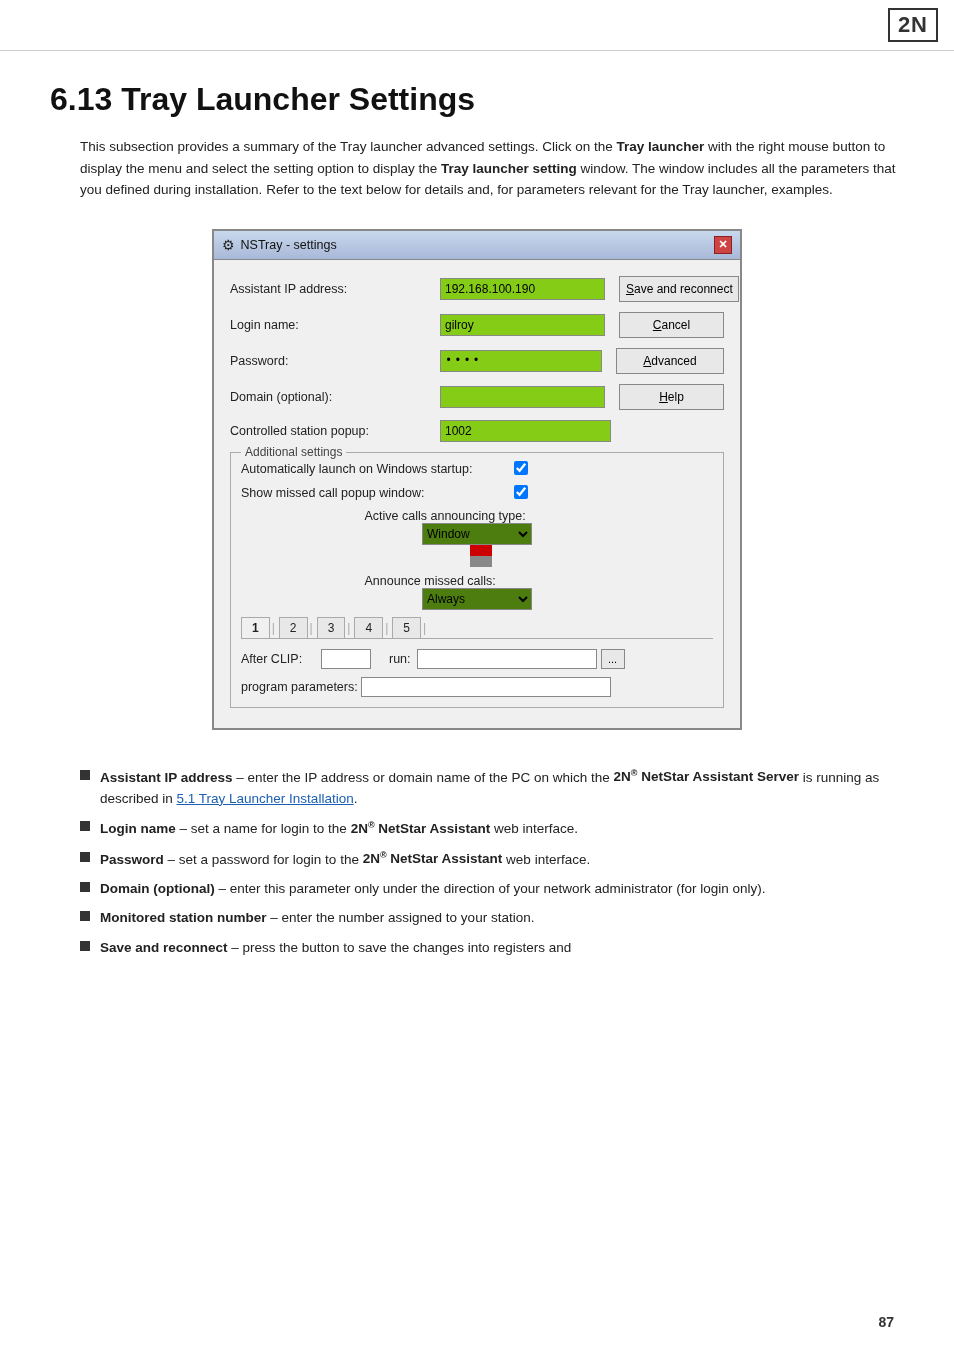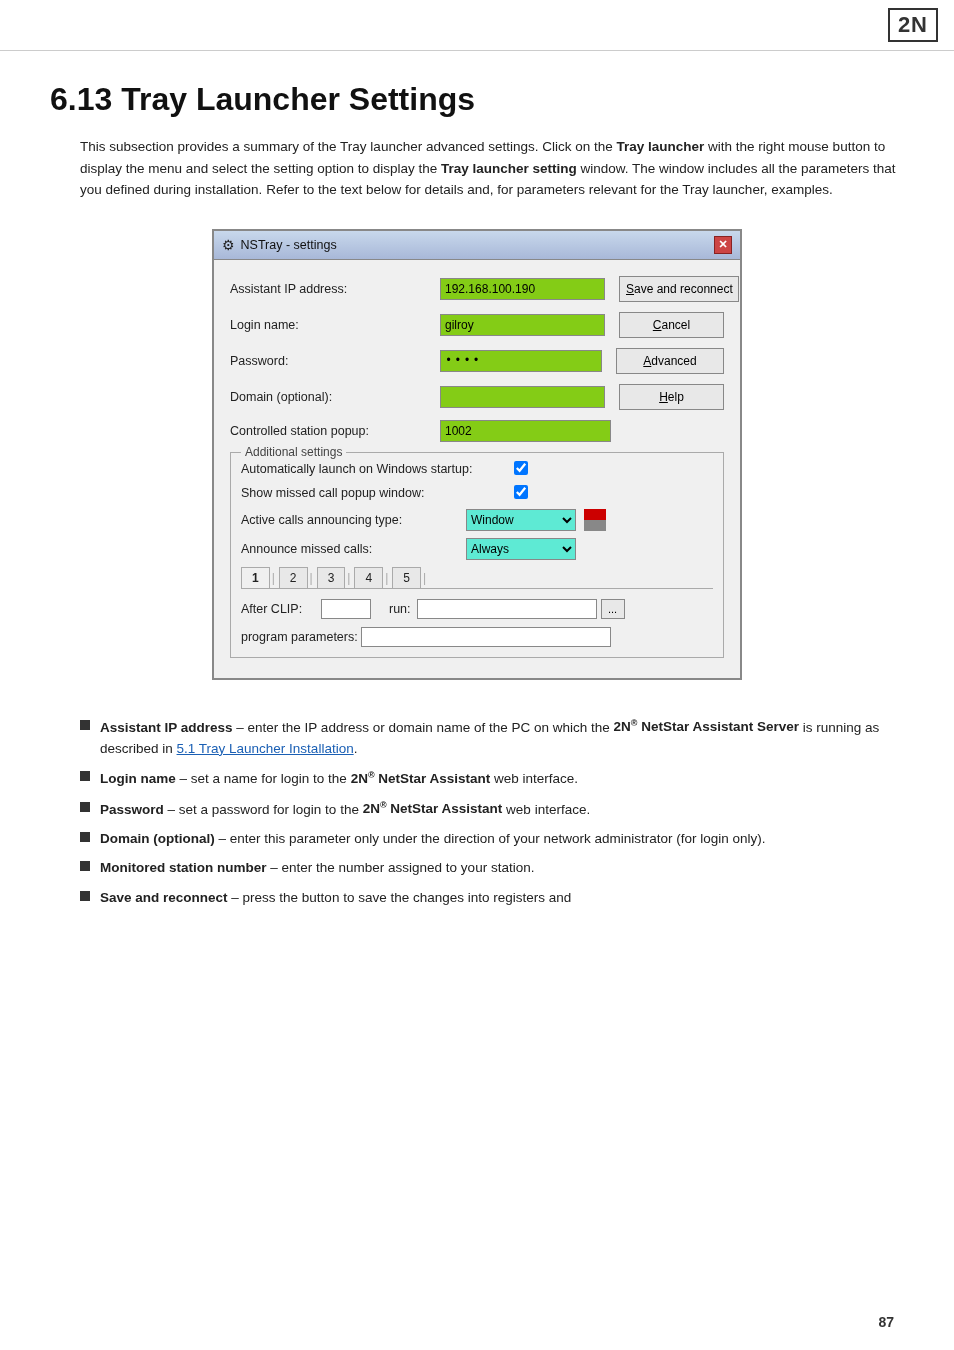--- a/index.html
+++ b/index.html
@@ -178,30 +178,31 @@
     .checkbox-cell {
       margin-left: 8px;
     }
 
     
     .dropdown-row {
       display: flex;
       align-items: center;
       margin-bottom: 7px;
       font-size: 12.5px;
+      flex-direction: column;
     }
     .dropdown-label {
       width: 225px;
       flex-shrink: 0;
     }
     .dropdown-select {
       width: 110px;
       height: 22px;
       border: 1px solid #888;
-      background: #5eead4;
+      background: #4d7c0f;
       font-size: 12px;
     }
     .color-icon {
       margin-left: 8px;
       width: 22px;
       height: 22px;
       display: inline-grid;
       grid-template-columns: 1fr 1fr;
       grid-template-rows: 1fr 1fr;
     }

